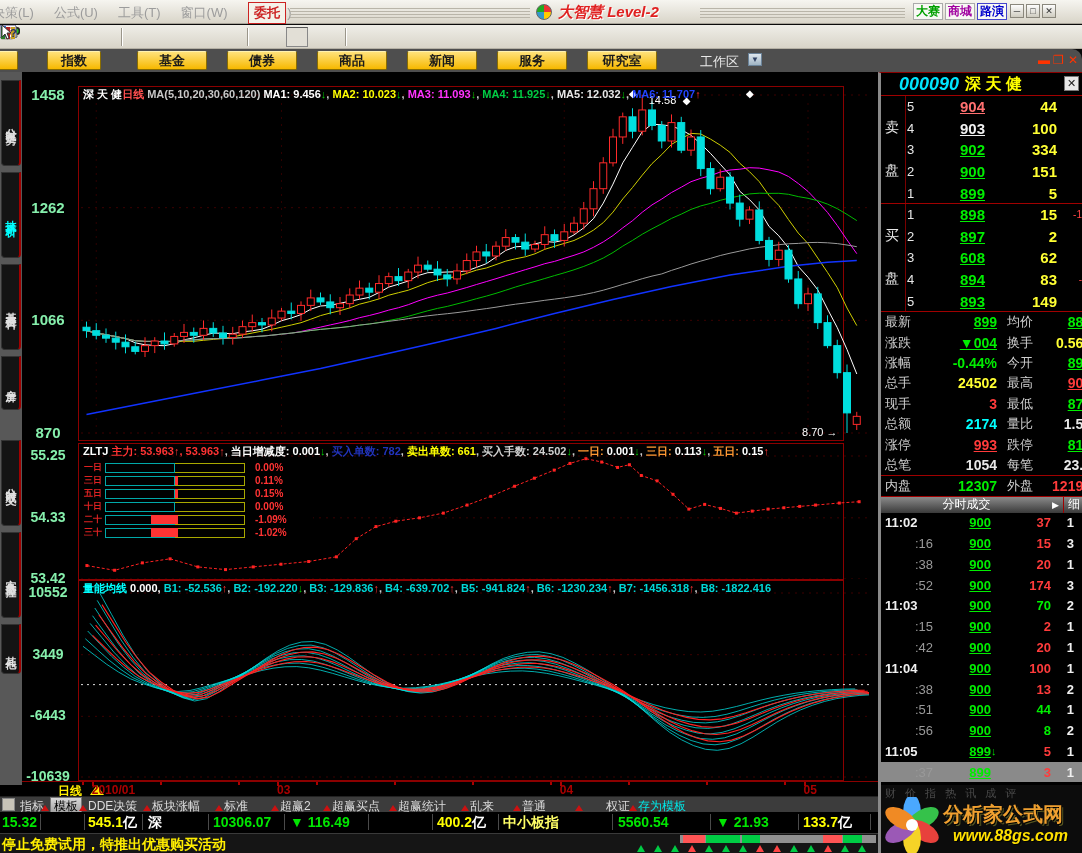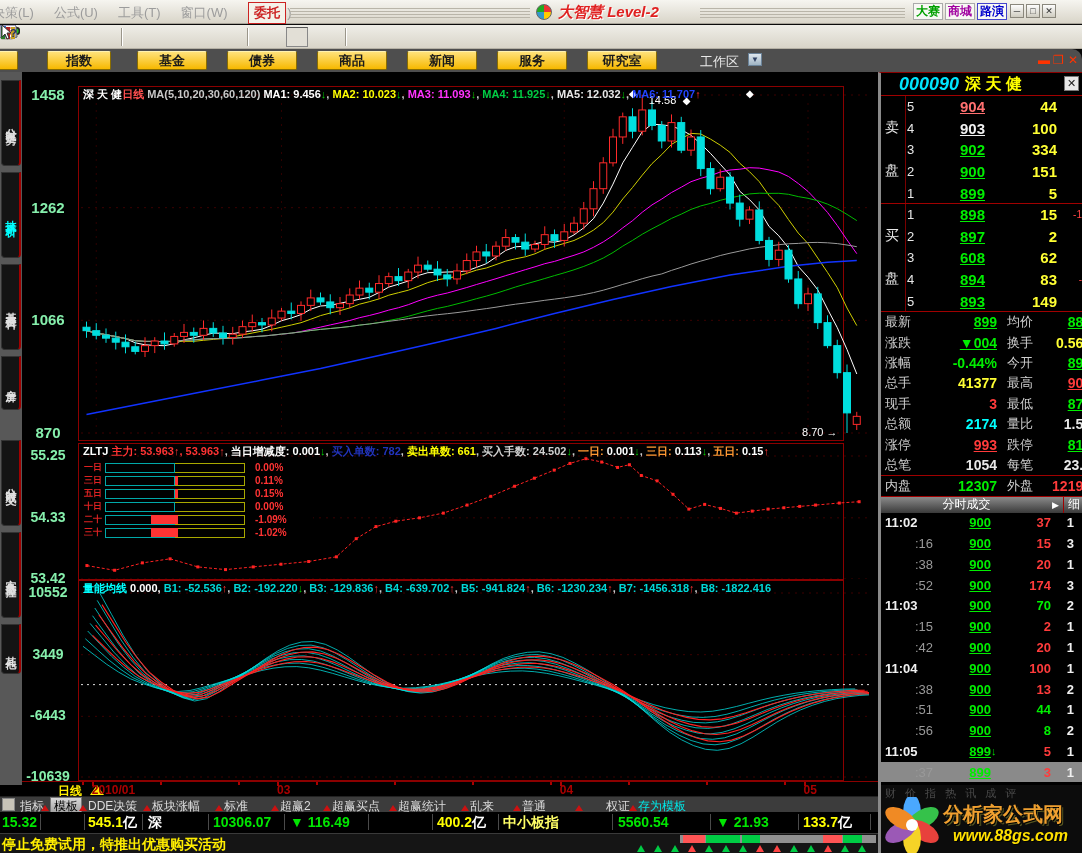--- a/index.html
+++ b/index.html
@@ -265,21 +265,21 @@
   </div>
 
   <div id="tabrow" class="abs">
     <div class="ytab abs" style="left:-52px;width:70px;">股票</div>
     <div id="ytabs"></div>
     <div id="workspace-label" class="abs">工作区</div>
     <div id="workspace-dd" class="abs">▼</div>
     <div class="redctl abs" style="left:1038px;">▬</div>
     <div class="redctl abs" style="left:1053px;">❐</div>
     <div class="redctl abs" style="left:1068px;">✕</div>
-  <div class="ytab abs" style="left: 47px; width: 64px;">指数</div>
+  <div class="ytab abs" style="left: 47px; width: 54px;">指数</div>
       <div class="ytab abs" style="left: 137px; width: 70px;">基金</div>
       <div class="ytab abs" style="left: 227px; width: 70px;">债券</div>
       <div class="ytab abs" style="left: 317px; width: 70px;">商品</div>
       <div class="ytab abs" style="left: 407px; width: 70px;">新闻</div>
       <div class="ytab abs" style="left: 497px; width: 70px;">服务</div>
       <div class="ytab abs" style="left: 587px; width: 70px;">研究室</div>
     </div>
 
   <div id="main" class="abs">
 
@@ -717,21 +717,21 @@
             <span class="qv2" style="color: rgb(255, 255, 51);">0.569</span>
           </div>
           <div class="qrow">
             <span class="ql">涨幅</span>
             <span class="qv1" style="color: rgb(0, 238, 0);">-0.44%</span>
             <span class="ql2">今开</span>
             <span class="qv2" style="color: rgb(0, 238, 0); text-decoration: underline;">891</span>
           </div>
           <div class="qrow">
             <span class="ql">总手</span>
-            <span class="qv1" style="color: rgb(255, 255, 51);">41377</span>
+            <span class="qv1" style="color: rgb(255, 255, 51);">24502</span>
             <span class="ql2">最高</span>
             <span class="qv2" style="color: rgb(255, 59, 59); text-decoration: underline;">904</span>
           </div>
           <div class="qrow">
             <span class="ql">现手</span>
             <span class="qv1" style="color: rgb(255, 59, 59);">3</span>
             <span class="ql2">最低</span>
             <span class="qv2" style="color: rgb(0, 238, 0); text-decoration: underline;">870</span>
           </div>
           <div class="qrow">

